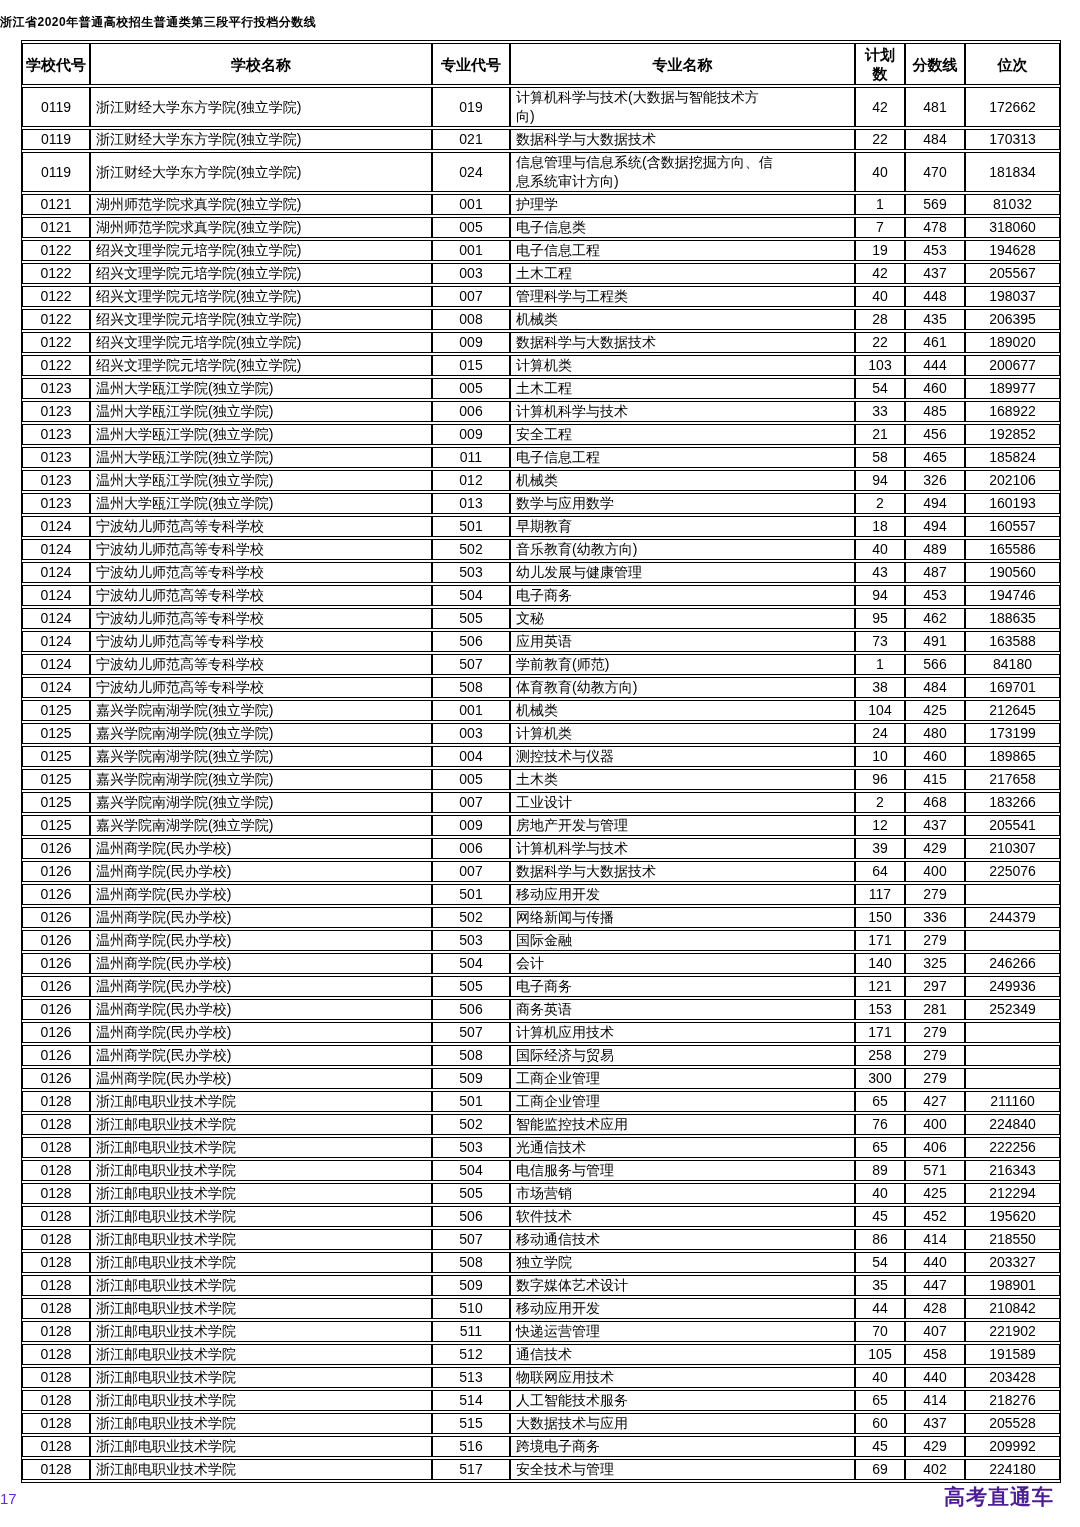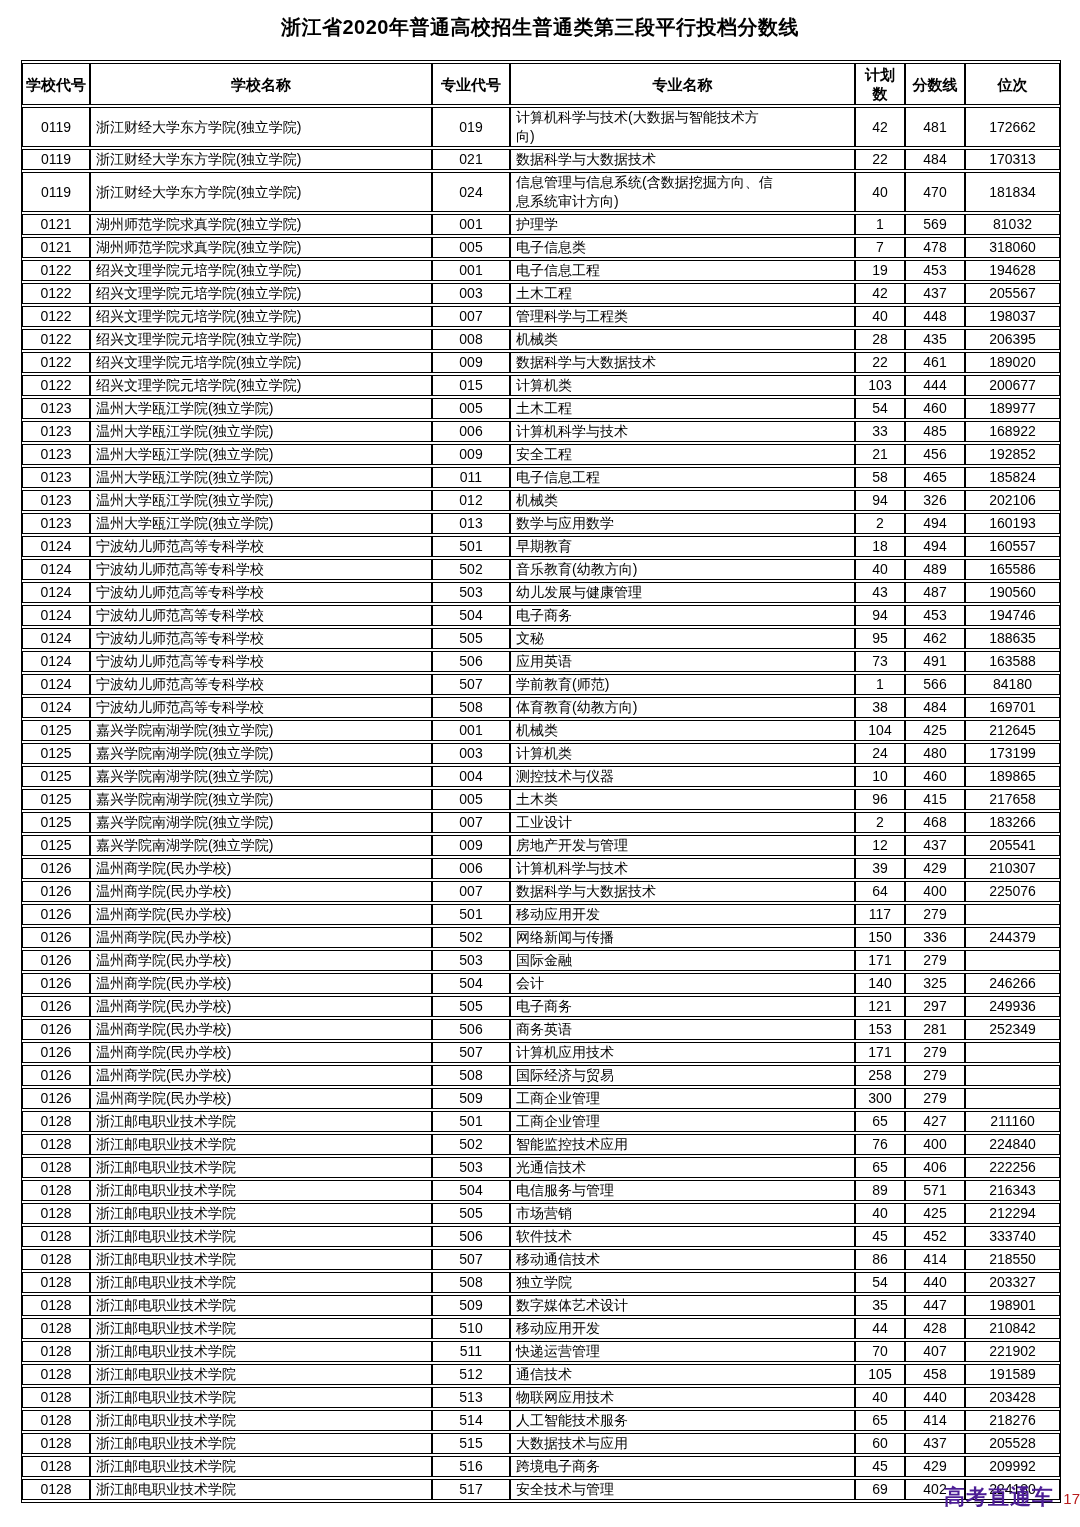--- a/index.html
+++ b/index.html
@@ -3,45 +3,45 @@
 <meta charset="utf-8">
 <style>
   * { box-sizing: border-box; }
   html, body { margin: 0; padding: 0; background: #ffffff; }
   body { font-family: "Liberation Sans", sans-serif; color: #000; }
   .page {
     width: 1080px; height: 1527px; position: relative;
     background: #fff; overflow: hidden; margin: 0 auto;
   }
   .title {
-    text-align: center; font-weight: bold; font-size: 20px;
+    font-weight: bold; font-size: 12px;
     padding: 14px 0 9px 0; letter-spacing: 0.5px;
   }
-  .table-wrap { width: 1038px; margin: 10px auto; }
+  .table-wrap { width: 1038px; margin: 0 auto; }
   table.score {
     width: 100%; table-layout: fixed;
     border-collapse: separate; border-spacing: 0 2px;
     border: 1px solid #000;
   }
   table.score th, table.score td {
     border: 1px solid #000;
     font-size: 14px; line-height: 19px;
     padding: 0 5px; vertical-align: middle;
     white-space: pre-wrap; overflow: hidden;
   }
   table.score th {
     font-size: 15px; font-weight: bold; text-align: center;
     height: 23px; padding: 1px 2px;
   }
   table.score td { height: 20px; }
   .ca { text-align: center; }
   .cl { text-align: left; }
   .footer-num {
     position: absolute; bottom: 20px; left: 0; right: 0;
-    text-align: right; font-size: 15px; color: #b91c1c;
+    text-align: left; font-size: 15px; color: #6d28d9;
   }
   .watermark {
     position: absolute; bottom: 16px; right: 26px;
     font-size: 21px; font-weight: bold; color: #4c1d95;
     letter-spacing: 1px;
   }
 </style>
 </head>
 <body>
 
@@ -497,21 +497,21 @@
             <td class="ca">425</td>
             <td class="ca">212294</td>
           </tr>
           <tr>
             <td class="ca">0128</td>
             <td class="cl">浙江邮电职业技术学院</td>
             <td class="ca">506</td>
             <td class="cl">软件技术</td>
             <td class="ca">45</td>
             <td class="ca">452</td>
-            <td class="ca">333740</td>
+            <td class="ca">195620</td>
           </tr>
           <tr>
             <td class="ca">0128</td>
             <td class="cl">浙江邮电职业技术学院</td>
             <td class="ca">507</td>
             <td class="cl">移动通信技术</td>
             <td class="ca">86</td>
             <td class="ca">414</td>
             <td class="ca">218550</td>
           </tr>

